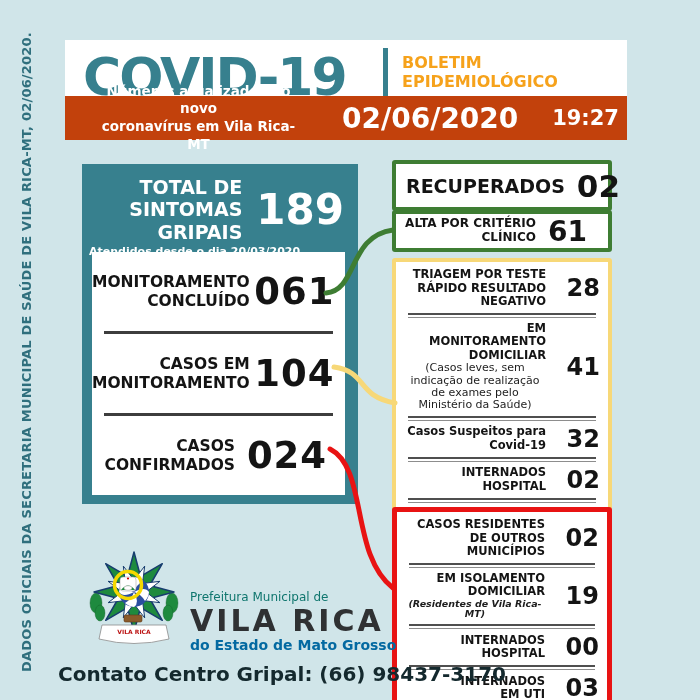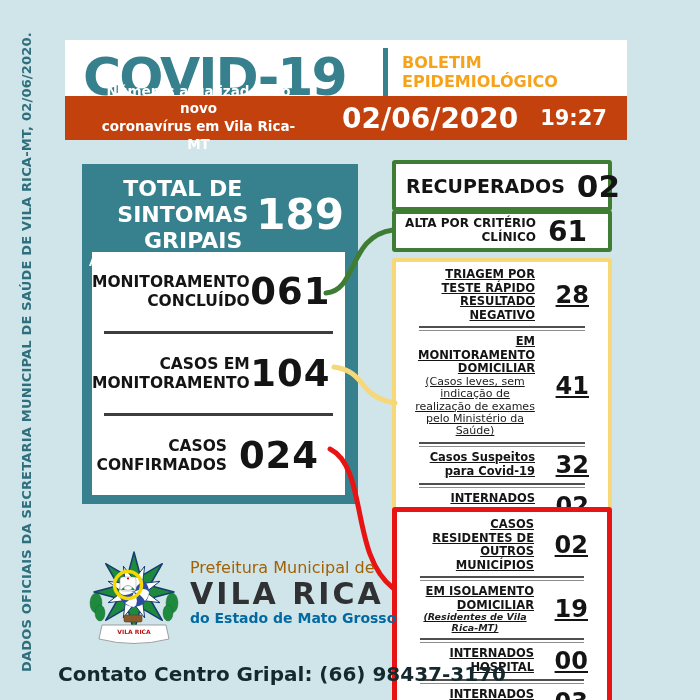--- a/index.html
+++ b/index.html
@@ -21,66 +21,66 @@
 
   
   .hdr-box{left:65px;top:40px;width:562px;height:74px;background:#ffffff;}
   .covid-title{left:18px;top:4px;font-size:52px;font-weight:bold;color:#37808e;letter-spacing:-2px;line-height:66px;}
   .hdr-divider{left:318px;top:8px;width:5px;height:57px;background:#37808e;}
   .hdr-sub{left:337px;top:13px;font-size:16px;font-weight:bold;color:#f6a21b;line-height:1.2;}
 
   .hdr-bar{left:65px;top:96px;width:562px;height:44px;background:#c2410c;display:flex;align-items:center;}
   .hdr-bar-note{margin-left:26px;width:215px;text-align:center;font-size:13.5px;font-weight:bold;color:#ffffff;line-height:1.3;}
   .hdr-date{margin-left:36px;font-size:28px;font-weight:bold;color:#ffffff;}
-  .hdr-time{margin-left:auto;margin-right:20px;font-size:21px;font-weight:bold;color:#ffffff;}
+  .hdr-time{margin-left:auto;margin-right:8px;font-size:21px;font-weight:bold;color:#ffffff;}
 
   
   .panel{left:82px;top:164px;width:276px;height:340px;background:#37808e;}
   .panel-head{display:flex;justify-content:flex-end;align-items:center;gap:14px;padding:12px 14px 0 0;}
-  .panel-title{width:125px;text-align:right;font-size:22px;font-weight:bold;color:#ffffff;line-height:1.18;}
+  .panel-title{width:125px;text-align:right;font-size:19px;font-weight:bold;color:#ffffff;line-height:1.18;}
   .panel-total{font-size:42px;font-weight:bold;color:#ffffff;}
   .panel-note{margin:2px 0 0 7px;font-size:11px;font-weight:bold;color:#ffffff;}
 
   .white-box{position:absolute;left:10px;top:88px;width:253px;height:243px;background:#ffffff;}
-  .wrow{display:flex;align-items:center;height:79px;padding-right:14px;}
+  .wrow{display:flex;align-items:center;height:79px;padding-right:6px;}
   .wrow .lbl{flex:1;text-align:right;font-size:15.5px;font-weight:bold;line-height:1.2;}
   .wrow .num{width:104px;text-align:center;font-size:37px;font-weight:bold;letter-spacing:1px;}
   .wsep{height:3px;background:#3d3d3d;margin:0 12px;}
 
   
   .rbox{left:392px;width:220px;background:#ffffff;box-sizing:border-box;}
   .b-green{border:4px solid #3e7d33;border-radius:3px;}
   .b-yellow{border:4px solid #f7d878;border-radius:3px;}
   .b-red{border:5px solid #e81313;border-radius:3px;}
 
   .box-recup{top:152px;height:51px;display:flex;align-items:center;padding:0 10px;margin-top:8px;}
   .box-recup .lbl{flex:1;text-align:right;font-size:19px;font-weight:bold;}
   .box-recup .num{width:52px;text-align:left;padding-left:12px;font-size:31px;font-weight:bold;}
 
   .box-alta{top:210px;height:42px;display:flex;align-items:center;padding:0 14px 0 8px;}
   .box-alta .lbl{flex:1;text-align:right;font-size:12px;font-weight:bold;line-height:1.15;}
   .box-alta .num{width:46px;text-align:left;padding-left:12px;font-size:28px;font-weight:bold;}
 
-  .box-group{padding:3px 19px;text-decoration:underline;}
+  .box-group{padding:3px 8px;}
   .box-yellow{top:258px;}
   .box-red{top:507px;}
   .grow{display:flex;align-items:center;padding:3px 0;}
   .grow .lbl{flex:1;display:flex;flex-direction:column;align-items:flex-end;}
   .grow .lbl .main{max-width:140px;text-align:right;font-size:11.5px;font-weight:bold;line-height:1.18;}
   .box-red .grow .lbl .main{max-width:172px;}
   .box-red .grow .lbl .main.narrow{max-width:95px;}
   .grow .lbl .note{max-width:160px;text-align:center;font-size:11px;font-weight:normal;line-height:1.12;color:#1d1d1d;}
   .grow .lbl .note.italic{font-size:9.5px;font-style:italic;font-weight:bold;}
   .grow .num{width:46px;text-align:right;padding-left:8px;font-size:24px;font-weight:bold;}
   .gsep{height:2px;border-top:2px solid #4f4f4f;border-bottom:1px solid #8d8d8d;margin:1px 4px;}
 
   
   .logo-svg{left:84px;top:545px;}
   .org{left:190px;top:558px;}
-  .org .l1{font-size:16px;color:#a16207;}
+  .org .l1{font-size:12px;color:#0f766e;margin-top:32px;}
   .org .name{font-size:30px;font-weight:bold;color:#2f3133;letter-spacing:3px;line-height:1.1;}
   .org .l2{font-size:14px;color:#0369a1;font-weight:bold;}
   .contact{left:58px;top:662px;font-size:20px;font-weight:bold;color:#14292e;}
 
   .connectors{left:0;top:0;pointer-events:none;}
 </style>
 </head>
 <body>
 
 <div class="vtext">DADOS OFICIAIS DA SECRETARIA MUNICIPAL DE SAÚDE DE VILA RICA-MT, 02/06/2020.</div>

